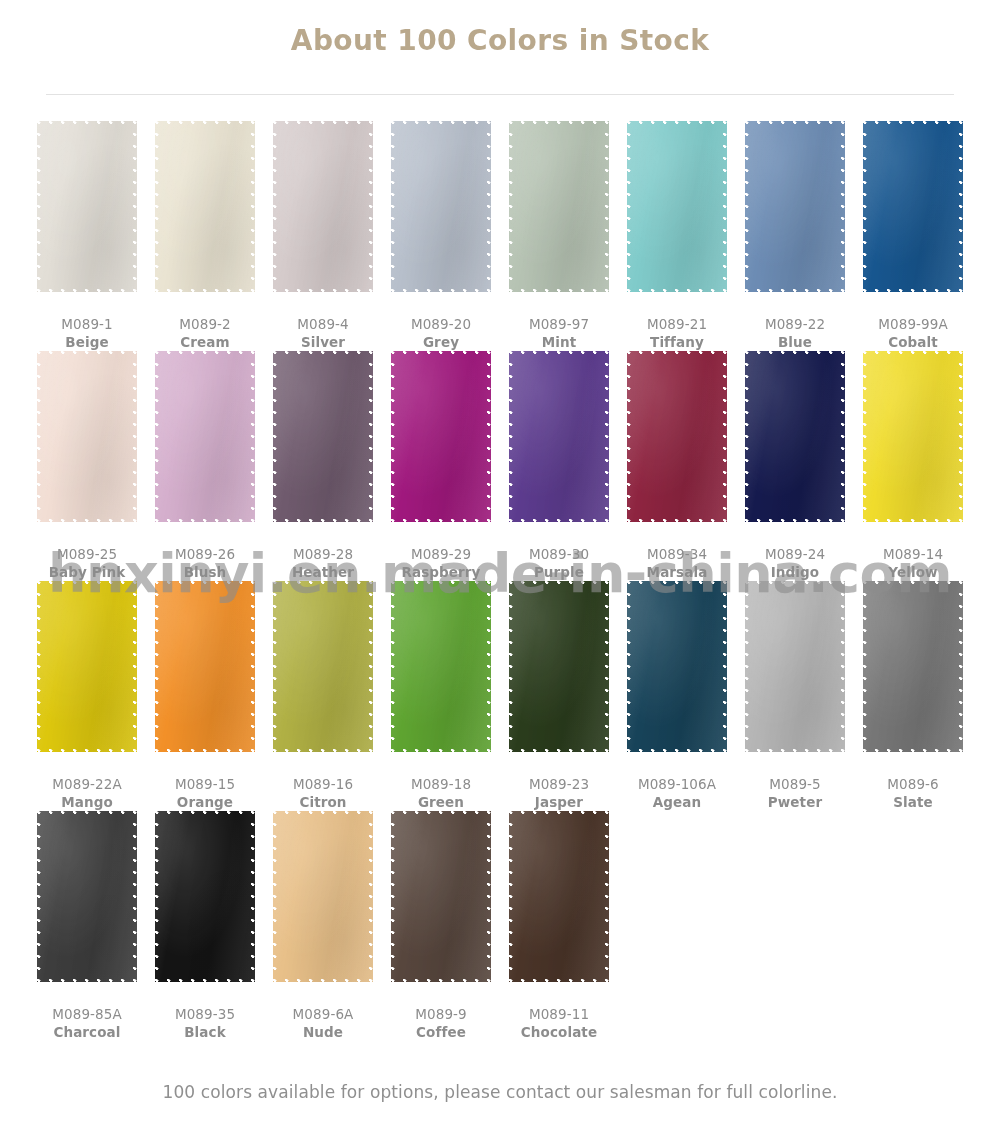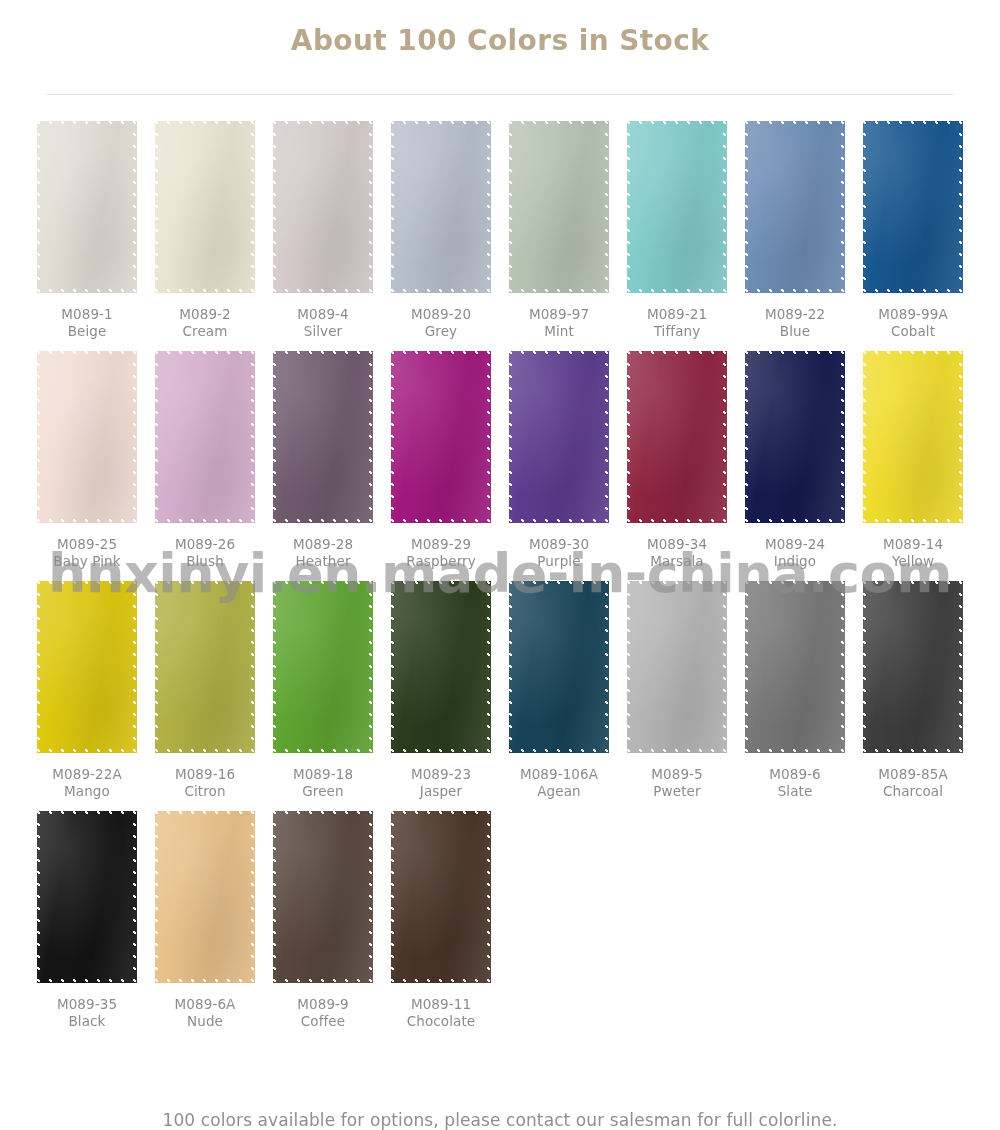--- a/index.html
+++ b/index.html
@@ -103,45 +103,44 @@
     inset: 0;
     background:
       linear-gradient(100deg, rgba(255,255,255,0.16) 0%, rgba(255,255,255,0) 28%,
                       rgba(0,0,0,0.045) 62%, rgba(255,255,255,0.10) 100%),
       radial-gradient(ellipse at 30% 22%, rgba(255,255,255,0.13), rgba(0,0,0,0) 58%),
       radial-gradient(ellipse at 72% 76%, rgba(0,0,0,0.07), rgba(0,0,0,0) 60%);
     pointer-events: none;
   }
 
   .swatch-label {
-    margin-top: 13px;
+    margin-top: 24px;
     text-align: center;
     line-height: 1.28;
     color: #8c8c8c;
     font-size: 13.5px;
     font-family: "DejaVu Sans", sans-serif;
     letter-spacing: 0.1px;
   }
   .swatch-code { display: block; }
-  .swatch-name { display: block; }
+  .swatch-name { display: block; font-weight: bold; }
 
   
   .footer {
     position: absolute;
     left: 0;
     right: 0;
     top: 1082px;
     text-align: center;
   }
   .footer-note {
     font-size: 17px;
     color: #8f8f8f;
     font-family: "DejaVu Sans", sans-serif;
     letter-spacing: 0.1px;
-    margin-top: 28px;
   }
 
   
   .watermark {
     position: absolute;
     left: 0;
     right: 0;
     top: 540px;
     height: 66px;
     display: flex;
@@ -318,20 +317,29 @@
         <div class="swatch-chip-wrap">
           <div class="swatch-chip" style="background: rgb(221, 199, 13);"></div>
         </div>
         <div class="swatch-label">
           <span class="swatch-code">M089-22A</span>
           <span class="swatch-name">Mango</span>
         </div>
       </div>
       <div class="swatch-cell">
         <div class="swatch-chip-wrap">
+          <div class="swatch-chip" style="background: rgb(242, 144, 40);"></div>
+        </div>
+        <div class="swatch-label">
+          <span class="swatch-code">M089-15</span>
+          <span class="swatch-name">Orange</span>
+        </div>
+      </div>
+      <div class="swatch-cell">
+        <div class="swatch-chip-wrap">
           <div class="swatch-chip" style="background: rgb(176, 176, 68);"></div>
         </div>
         <div class="swatch-label">
           <span class="swatch-code">M089-16</span>
           <span class="swatch-name">Citron</span>
         </div>
       </div>
       <div class="swatch-cell">
         <div class="swatch-chip-wrap">
           <div class="swatch-chip" style="background: rgb(94, 164, 48);"></div>

